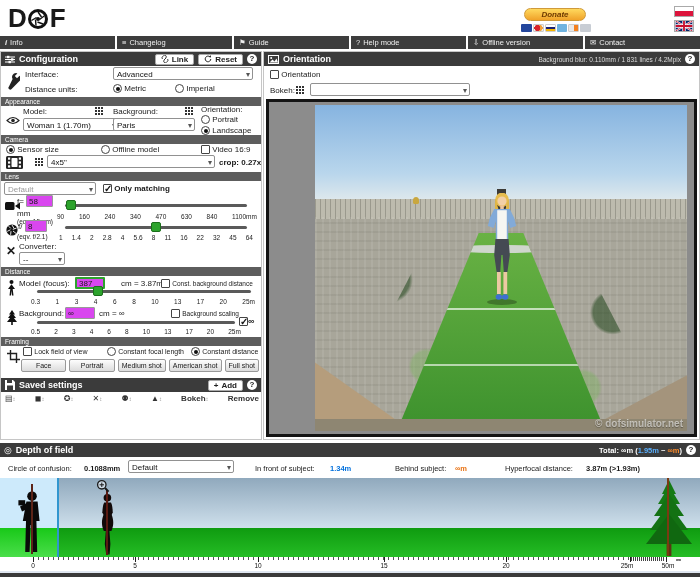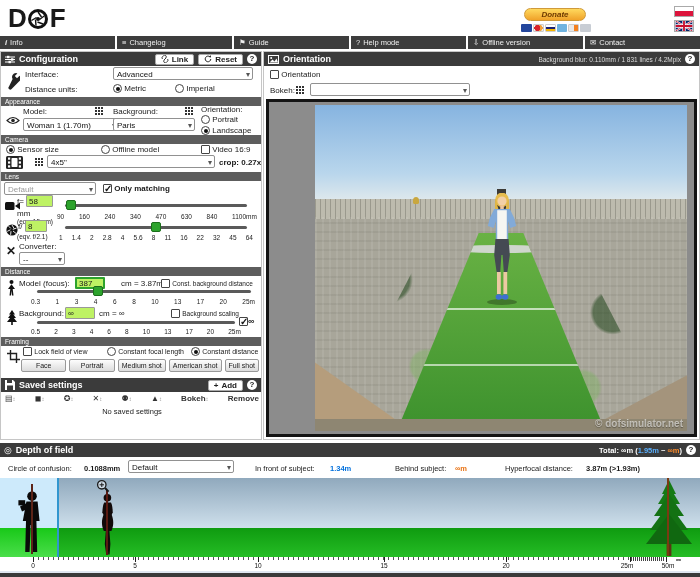--- a/index.html
+++ b/index.html
@@ -8,21 +8,21 @@
 .abs{position:absolute}
 
 .panel{position:absolute;border:1px solid #c6c6c6;background:#fff}
 .phead{position:absolute;left:0;right:0;top:0;height:14px;background:#3b3b3b;color:#fff;display:flex;align-items:center;gap:4px;padding:0 4px}
 .phead .t{font-weight:bold;font-size:9px}
 .secbar{position:absolute;left:0;width:260px;background:#5d5d5d;color:#fff;font-size:6.5px;line-height:9px;height:9px;padding-left:4px}
 
 .sel{position:absolute;background:#fff;border:1px solid #919191;border-radius:2px;height:13px;font-size:8px;line-height:11px;padding:1px 12px 0 3px;color:#111;white-space:nowrap;overflow:hidden}
 .sel .cv{position:absolute;right:2px;top:1px;font-size:8px;color:#555}
 .sel.dis{color:#999}
-.inp{position:absolute;background:#bef264;border:1px solid #999;border-radius:1px;height:12px;font-size:8px;line-height:10px;padding:1px 2px}
+.inp{position:absolute;background:#d946ef;border:1px solid #999;border-radius:1px;height:12px;font-size:8px;line-height:10px;padding:1px 2px}
 .inp.focus{border:2px solid #2da32d;line-height:8px}
 .rad{display:inline-block;width:9px;height:9px;border:1px solid #444;border-radius:50%;background:#fff;vertical-align:-2px;position:relative}
 .rad.on:after{content:"";position:absolute;left:2px;top:2px;width:4px;height:4px;background:#111;border-radius:50%}
 .chk{display:inline-block;width:9px;height:9px;border:1px solid #444;border-radius:1px;background:#fff;vertical-align:-2px;position:relative}
 .chk.on:after{content:"\2713";position:absolute;left:0;top:-2px;font-size:10px;font-weight:bold;color:#111}
 .track{position:absolute;height:3px;background:#5a5a5a;border-radius:2px}
 .thumb{position:absolute;width:10px;height:10px;background:#2da32d;border:1px solid #1b6f1b;border-radius:2px;top:-4px}
 .ticks{position:absolute;display:flex;justify-content:space-between;font-size:6.5px;color:#222}
 .ticks span{text-align:center}
 .wbtn{background:#fff;border:1px solid #aaa;border-radius:2px;color:#222;font-size:8px;font-weight:bold;display:inline-flex;align-items:center;gap:3px;padding:0 5px;height:11px;line-height:11px}
@@ -330,21 +330,20 @@
     <div class="abs" style="left:4px;top:342px;width:254px;display:flex;align-items:center;justify-content:space-between;color:#333">
       <span>▤<span style="color:#999;font-size:6px">↕</span></span>
       <span>◼<span style="color:#999;font-size:6px">↕</span></span>
       <span>✪<span style="color:#999;font-size:6px">↕</span></span>
       <span>✕<span style="color:#999;font-size:6px">↕</span></span>
       <span>⚉<span style="color:#999;font-size:6px">↕</span></span>
       <span>▲<span style="color:#999;font-size:6px">↕</span></span>
       <b><span>Bokeh</span><span style="color:#999;font-size:6px">↕</span></b>
       <b>Remove</b>
     </div>
-    <div class="abs" style="left:0;top:355px;width:262px;text-align:center;font-size:7.5px;color:#222">No saved settings</div>
   </div>
 
   <div class="panel" style="left:263px;top:51px;width:437px;height:389px">
     <div class="phead">
       <svg width="11" height="9" viewBox="0 0 11 9">
           <rect x="0.5" y="0.5" width="10" height="8" fill="none" stroke="#fff"></rect>
           <circle cx="3.2" cy="3" r="1" fill="#fff"></circle>
           <path d="M1.5,7.5 L4.5,4.5 L6.5,6.5 L8.5,3.5 L10,7.5 Z" fill="#fff"></path>
         </svg>
       <span class="t">Orientation</span>

